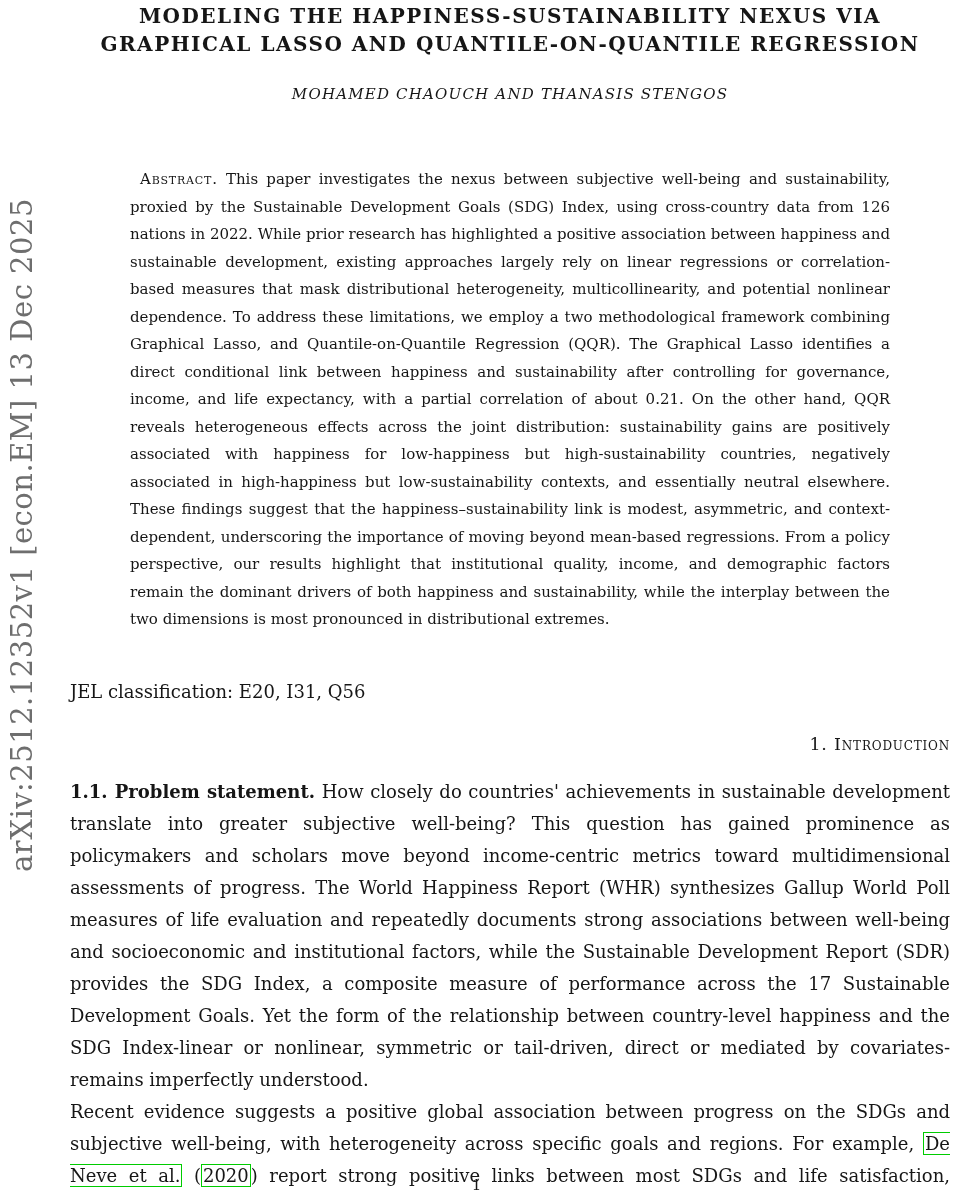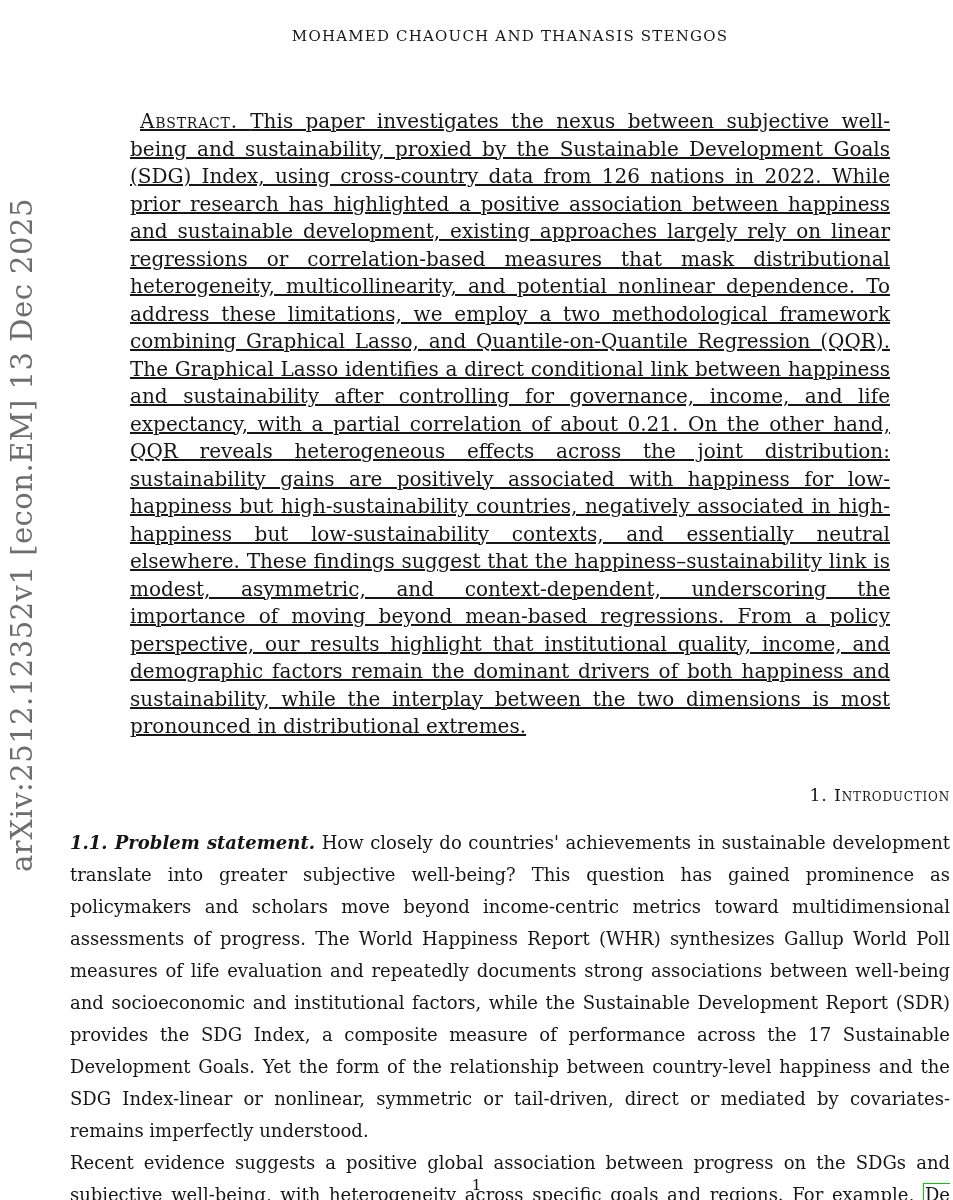--- a/index.html
+++ b/index.html
@@ -48,29 +48,29 @@
     font-size: 20px;
     line-height: 28px;
     letter-spacing: 1.5px;
   }
   .authors {
     margin-top: 26px;
     text-align: center;
     font-size: 15px;
     line-height: 20px;
     letter-spacing: 1.2px;
+    font-style: italic;
   }
   .abstract {
     width: 760px;
     margin: 62px auto 0;
-    font-size: 20px;
+    font-size: 15px;
     line-height: 27.5px;
     text-align: justify;
     text-indent: 10px;
-    text-decoration: underline;
   }
   .abstract-label {
     font-variant: small-caps;
     letter-spacing: 0.8px;
   }
   .meta {
     margin-top: 42px;
     font-size: 18px;
     line-height: 32px;
   }
@@ -83,21 +83,21 @@
     letter-spacing: 0.8px;
   }
   .body-para {
     margin: 0;
     font-size: 18px;
     line-height: 32px;
     text-align: justify;
     hyphens: none;
   }
   .para-1 { margin-top: 20px; }
-  .subsection-heading { font-weight: bold; font-style: italic; }
+  .subsection-heading { font-weight: bold; }
   .citelink {
     border: 1.5px solid var(--citation-box-color);
     padding: 0 1px;
     cursor: pointer;
   }
   .page-number {
     position: absolute;
     left: 0;
     right: 0;
     top: 1176px;
@@ -107,26 +107,28 @@
 </style>
 </head>
 <body>
 
 <div class="page">
 
   <div class="watermark">arXiv:2512.12352v1 [econ.EM] 13 Dec 2025</div>
 
   <div class="content">
 
+    <h1 class="title" style="margin-bottom:0;">MODELING THE HAPPINESS-SUSTAINABILITY NEXUS VIA GRAPHICAL LASSO AND QUANTILE-ON-QUANTILE REGRESSION</h1>
 
     <div class="authors">MOHAMED CHAOUCH AND THANASIS STENGOS</div>
 
     <p class="abstract"><span class="abstract-label">Abstract.</span> <span>This paper investigates the nexus between subjective well-being and sustainability, proxied by the Sustainable Development Goals (SDG) Index, using cross-country data from 126 nations in 2022. While prior research has highlighted a positive association between happiness and sustainable development, existing approaches largely rely on linear regressions or correlation-based measures that mask distributional heterogeneity, multicollinearity, and potential nonlinear dependence. To address these limitations, we employ a two methodological framework combining Graphical Lasso, and Quantile-on-Quantile Regression (QQR). The Graphical Lasso identifies a direct conditional link between happiness and sustainability after controlling for governance, income, and life expectancy, with a partial correlation of about 0.21. On the other hand, QQR reveals heterogeneous effects across the joint distribution: sustainability gains are positively associated with happiness for low-happiness but high-sustainability countries, negatively associated in high-happiness but low-sustainability contexts, and essentially neutral elsewhere. These findings suggest that the happiness–sustainability link is modest, asymmetric, and context-dependent, underscoring the importance of moving beyond mean-based regressions. From a policy perspective, our results highlight that institutional quality, income, and demographic factors remain the dominant drivers of both happiness and sustainability, while the interplay between the two dimensions is most pronounced in distributional extremes.</span></p>
 
     <div class="meta">
+      <div>JEL classification: E20, I31, Q56</div>
     </div>
 
     <div class="section-heading">1. Introduction</div>
 
     <p class="body-para para-1"><span class="subsection-heading">1.1. Problem statement.</span> <span>How closely do countries' achievements in sustainable development translate into greater subjective well-being? This question has gained prominence as policymakers and scholars move beyond income-centric metrics toward multidimensional assessments of progress. The World Happiness Report (WHR) synthesizes Gallup World Poll measures of life evaluation and repeatedly documents strong associations between well-being and socioeconomic and institutional factors, while the Sustainable Development Report (SDR) provides the SDG Index, a composite measure of performance across the 17 Sustainable Development Goals. Yet the form of the relationship between country-level happiness and the SDG Index-linear or nonlinear, symmetric or tail-driven, direct or mediated by covariates-remains imperfectly understood.</span></p>
 
     <p class="body-para"><span>Recent evidence suggests a positive global association between progress on the SDGs and subjective well-being, with heterogeneity across specific goals and regions. For example, </span><span class="citelink">De Neve et al.</span><span> (</span><span class="citelink">2020</span><span>) report strong positive links between most SDGs and life satisfaction, alongside trade-offs</span></p>
 
   </div>
 

